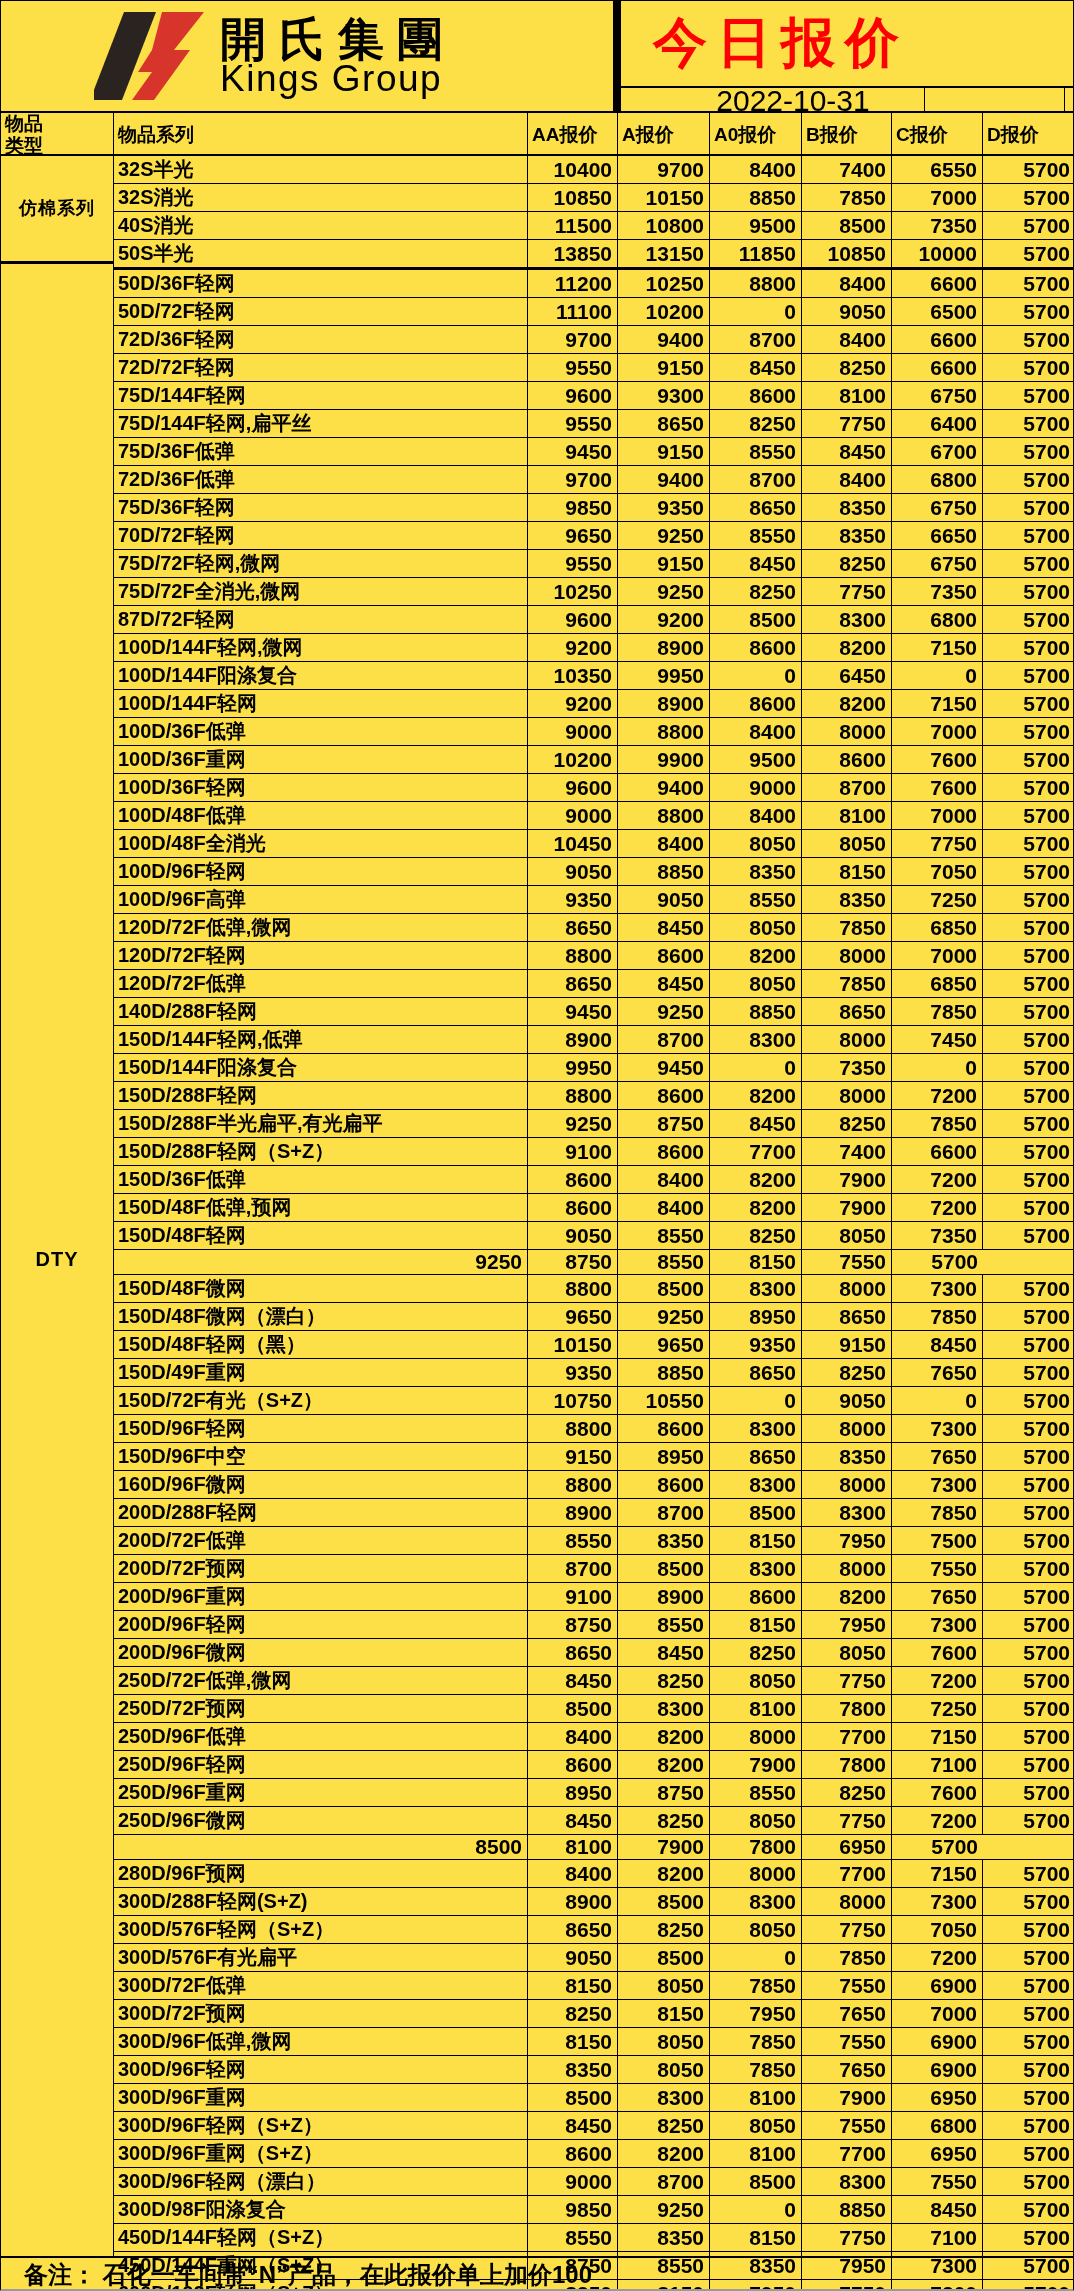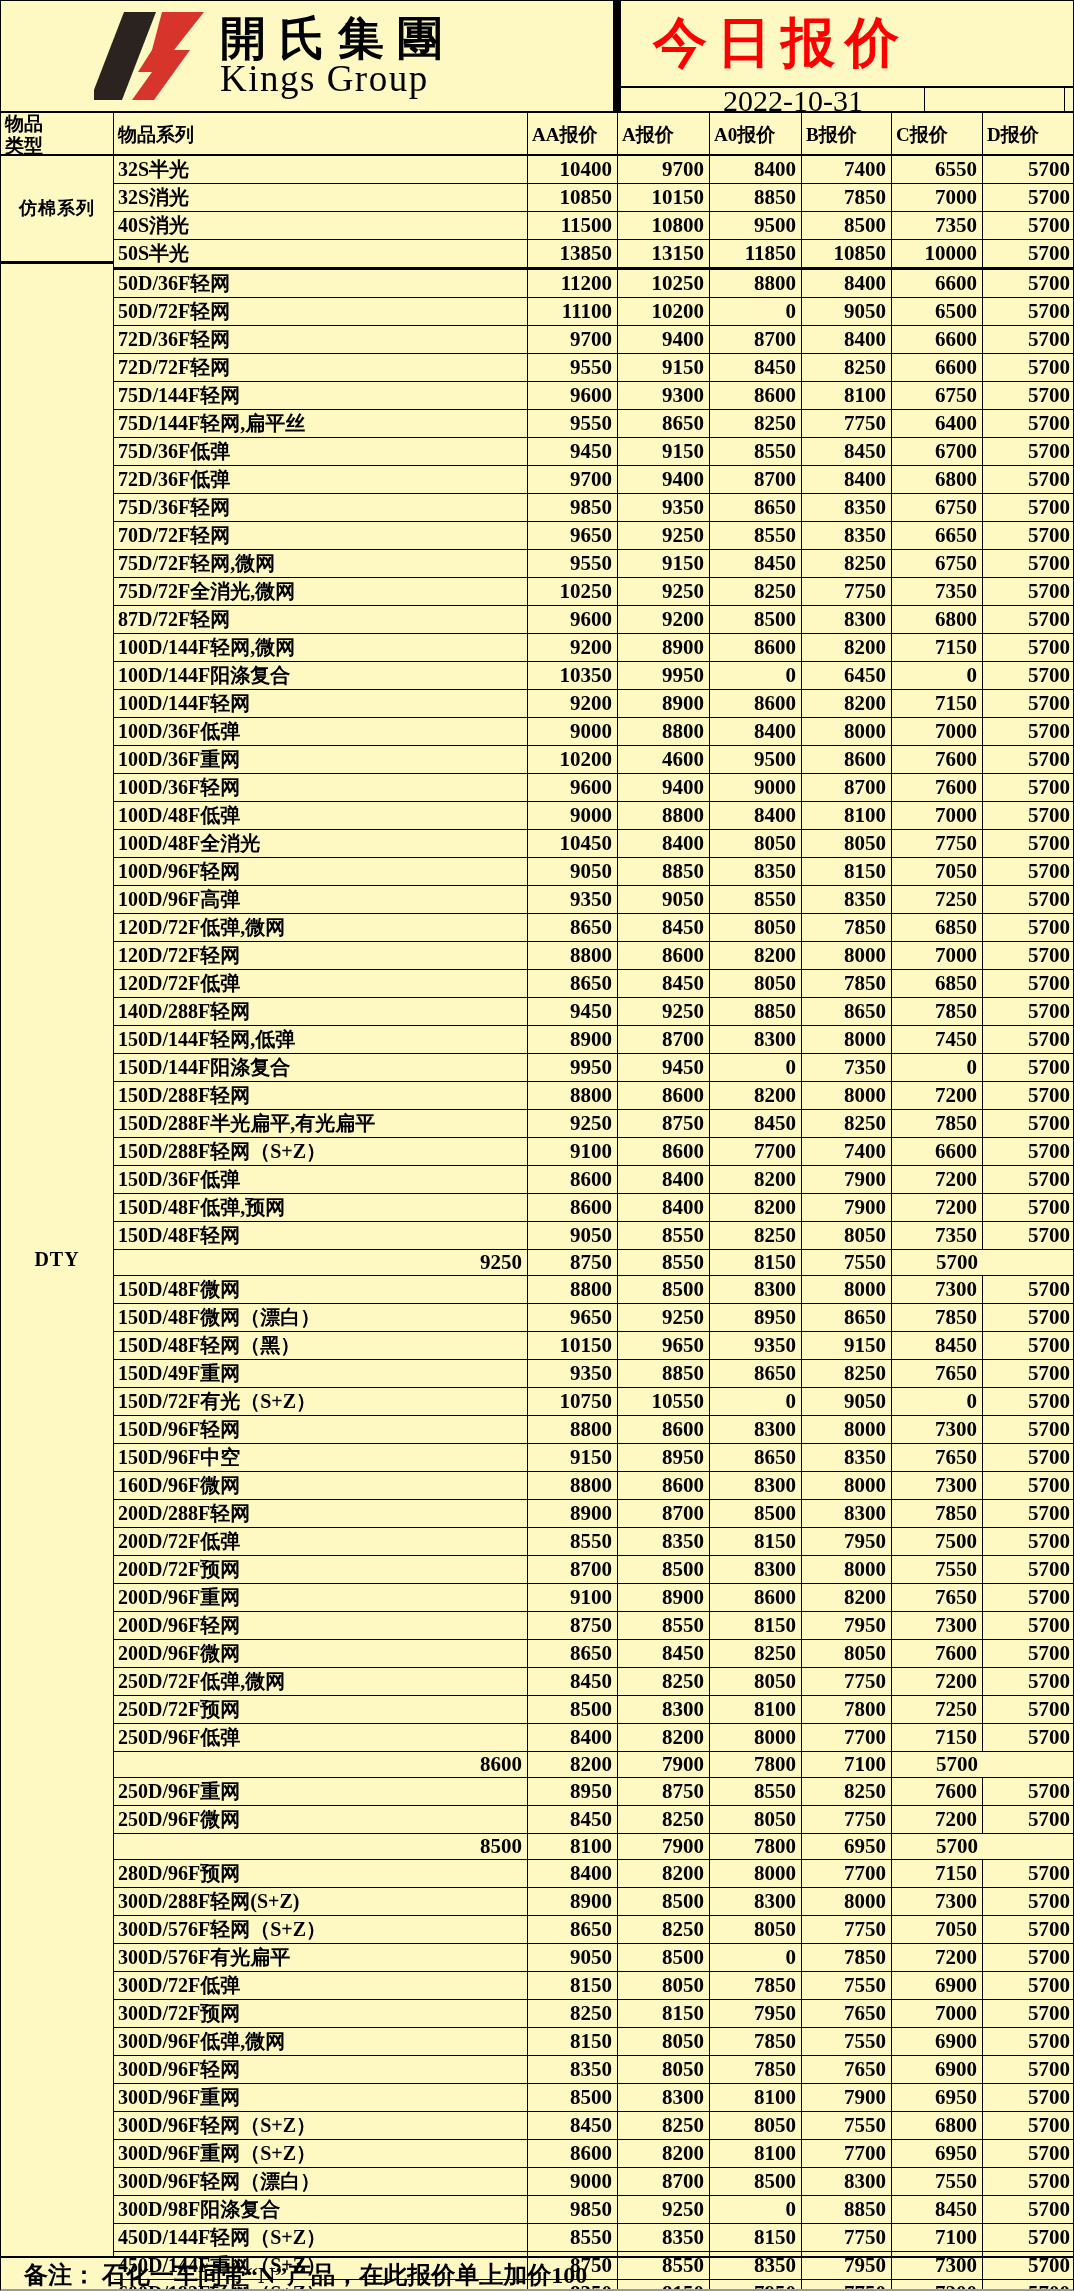--- a/index.html
+++ b/index.html
@@ -1,22 +1,22 @@
 <!DOCTYPE html>
 <html><head>
 <meta charset="utf-8">
 <style>
   * { margin:0; padding:0; box-sizing:border-box; }
   body { background:#fff; }
   .page {
     width:1074px; height:2291px;
     border:1px solid #000;
     border-bottom:2px solid #9a9a9a;
-    background:#fef9c3;
-    font-family:Liberation Serif, serif;
+    background:#fde047;
+    font-family:Liberation Sans, sans-serif;
     color:#000;
     overflow:hidden;
   }
   
   .topbar { display:flex; height:110px; }
   .logo-area { width:612px; display:flex; align-items:center; }
   .logo-mark { margin-left:93px; flex:none; }
   .logo-text { margin-left:14px; }
   .logo-cn { font-size:46px; font-weight:bold; letter-spacing:13px; line-height:1.05; white-space:nowrap; }
   .logo-en { font-size:37px; letter-spacing:1.5px; line-height:1; margin-top:-4px; white-space:nowrap; }
@@ -293,21 +293,21 @@
     <div class="cell num">9000</div>
     <div class="cell num">8800</div>
     <div class="cell num">8400</div>
     <div class="cell num">8000</div>
     <div class="cell num">7000</div>
     <div class="cell num">5700</div>
   </div>
         <div class="row">
     <div class="cell name">100D/36F重网</div>
     <div class="cell num">10200</div>
-    <div class="cell num">4600</div>
+    <div class="cell num">9900</div>
     <div class="cell num">9500</div>
     <div class="cell num">8600</div>
     <div class="cell num">7600</div>
     <div class="cell num">5700</div>
   </div>
         <div class="row">
     <div class="cell name">100D/36F轻网</div>
     <div class="cell num">9600</div>
     <div class="cell num">9400</div>
     <div class="cell num">9000</div>
@@ -614,20 +614,21 @@
         <div class="row">
     <div class="cell name">250D/96F低弹</div>
     <div class="cell num">8400</div>
     <div class="cell num">8200</div>
     <div class="cell num">8000</div>
     <div class="cell num">7700</div>
     <div class="cell num">7150</div>
     <div class="cell num">5700</div>
   </div>
         <div class="row">
+    <div class="cell name">250D/96F轻网</div>
     <div class="cell num">8600</div>
     <div class="cell num">8200</div>
     <div class="cell num">7900</div>
     <div class="cell num">7800</div>
     <div class="cell num">7100</div>
     <div class="cell num">5700</div>
   </div>
         <div class="row">
     <div class="cell name">250D/96F重网</div>
     <div class="cell num">8950</div>

